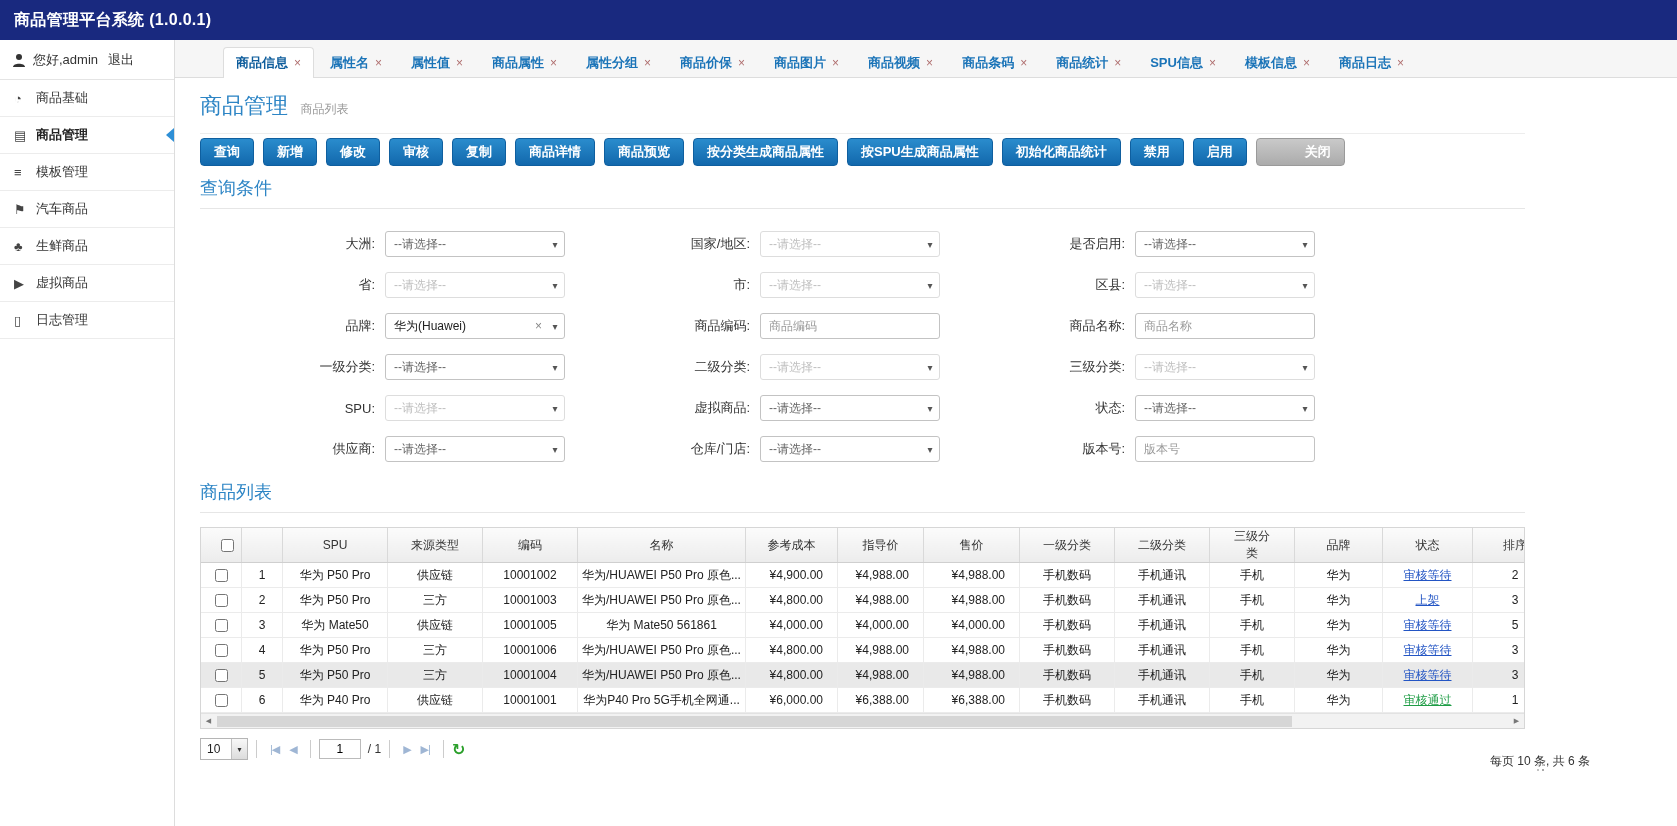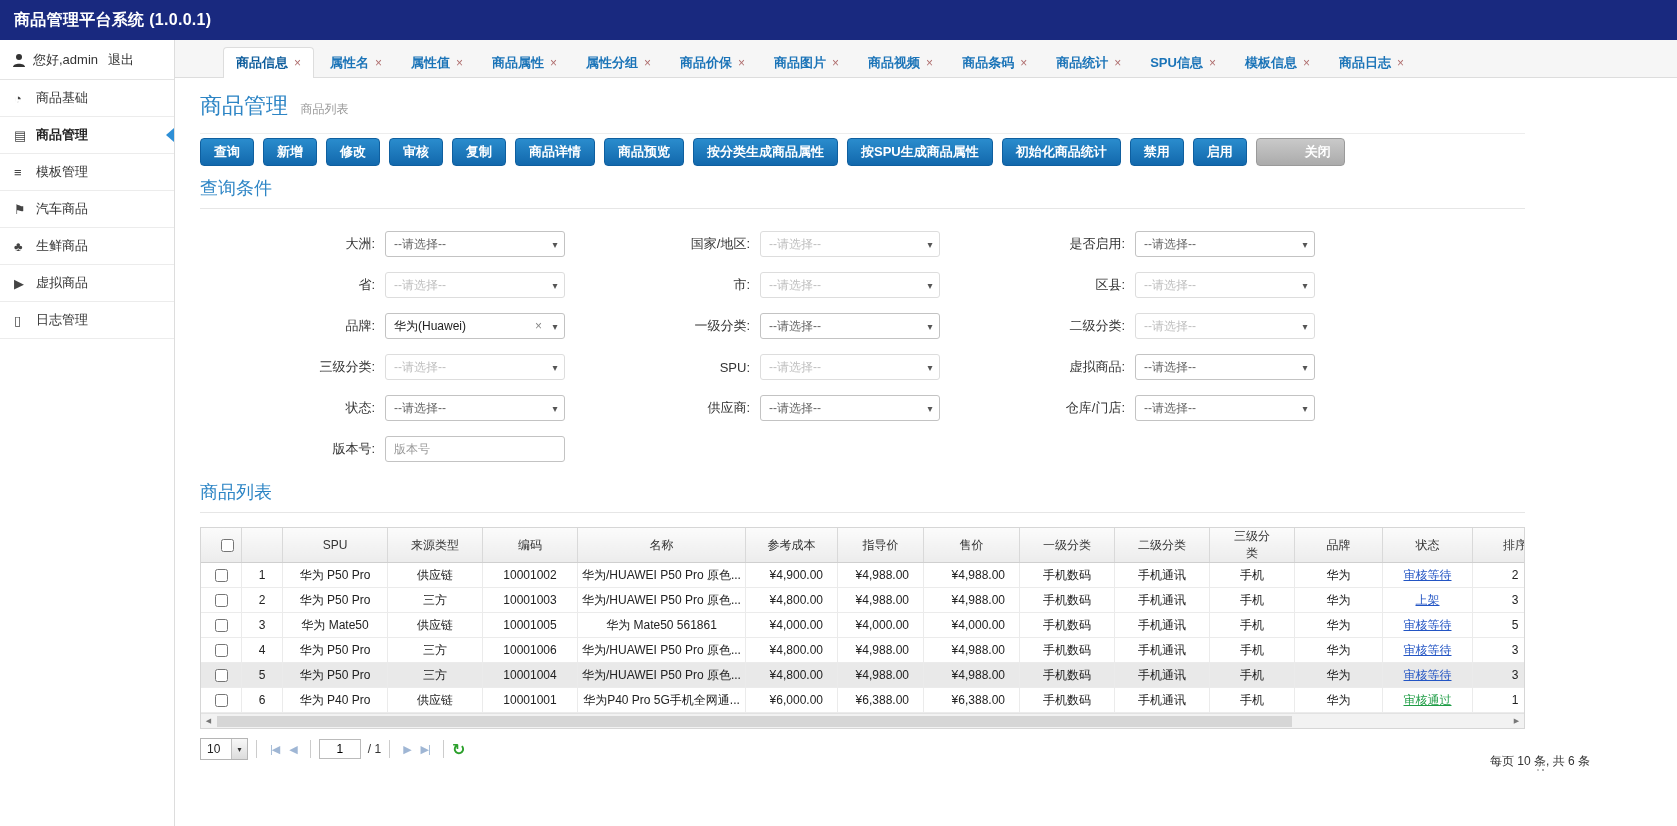--- a/index.html
+++ b/index.html
@@ -270,20 +270,28 @@
               <span class="combo-arrow">▾</span>
             </div>
           </div>
           <div class="field">
             <label class="f-label">品牌:</label>
             <div class="combo">
               <span class="combo-text val">华为(Huawei)</span>
               <span class="combo-clear">×</span>
               <span class="combo-arrow">▾</span>
             </div>
+          </div>
+          <div class="field">
+            <label class="f-label">商品编码:</label>
+            <input class="f-input" placeholder="商品编码" style="">
+          </div>
+          <div class="field">
+            <label class="f-label">商品名称:</label>
+            <input class="f-input" placeholder="商品名称" style="">
           </div>
           <div class="field">
             <label class="f-label">一级分类:</label>
             <div class="combo">
               <span class="combo-text">--请选择--</span>
               <span class="combo-arrow">▾</span>
             </div>
           </div>
           <div class="field">
             <label class="f-label">二级分类:</label>

